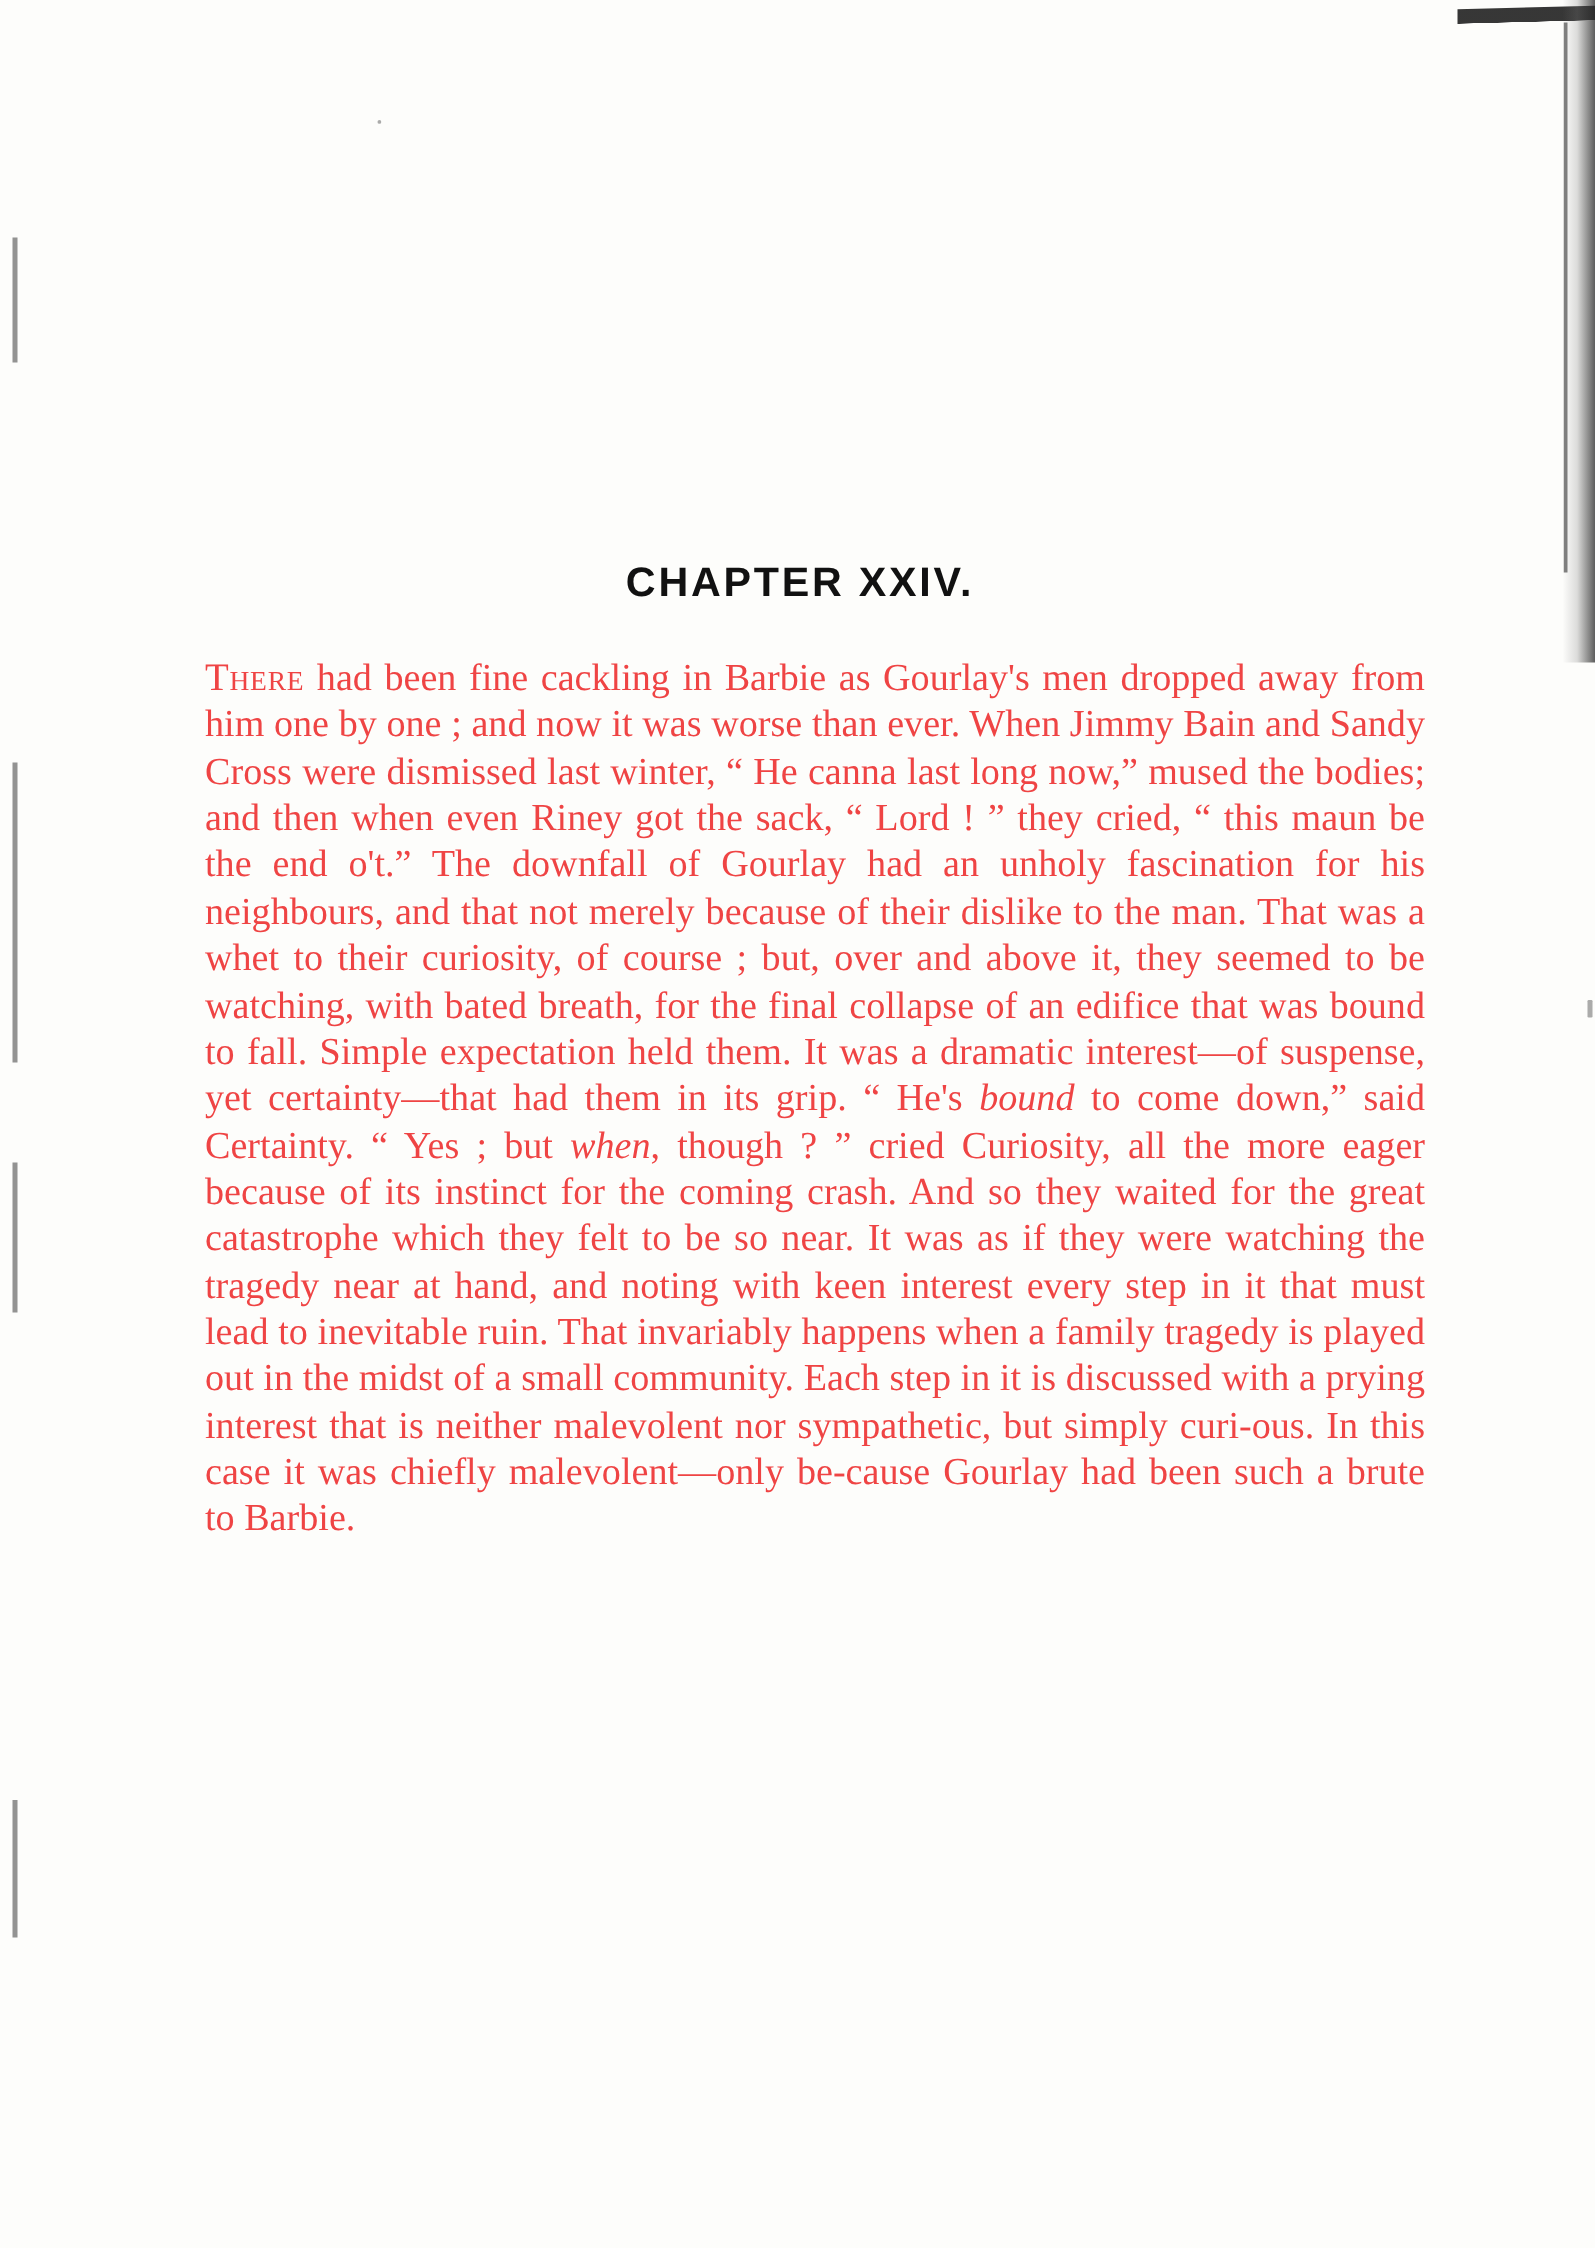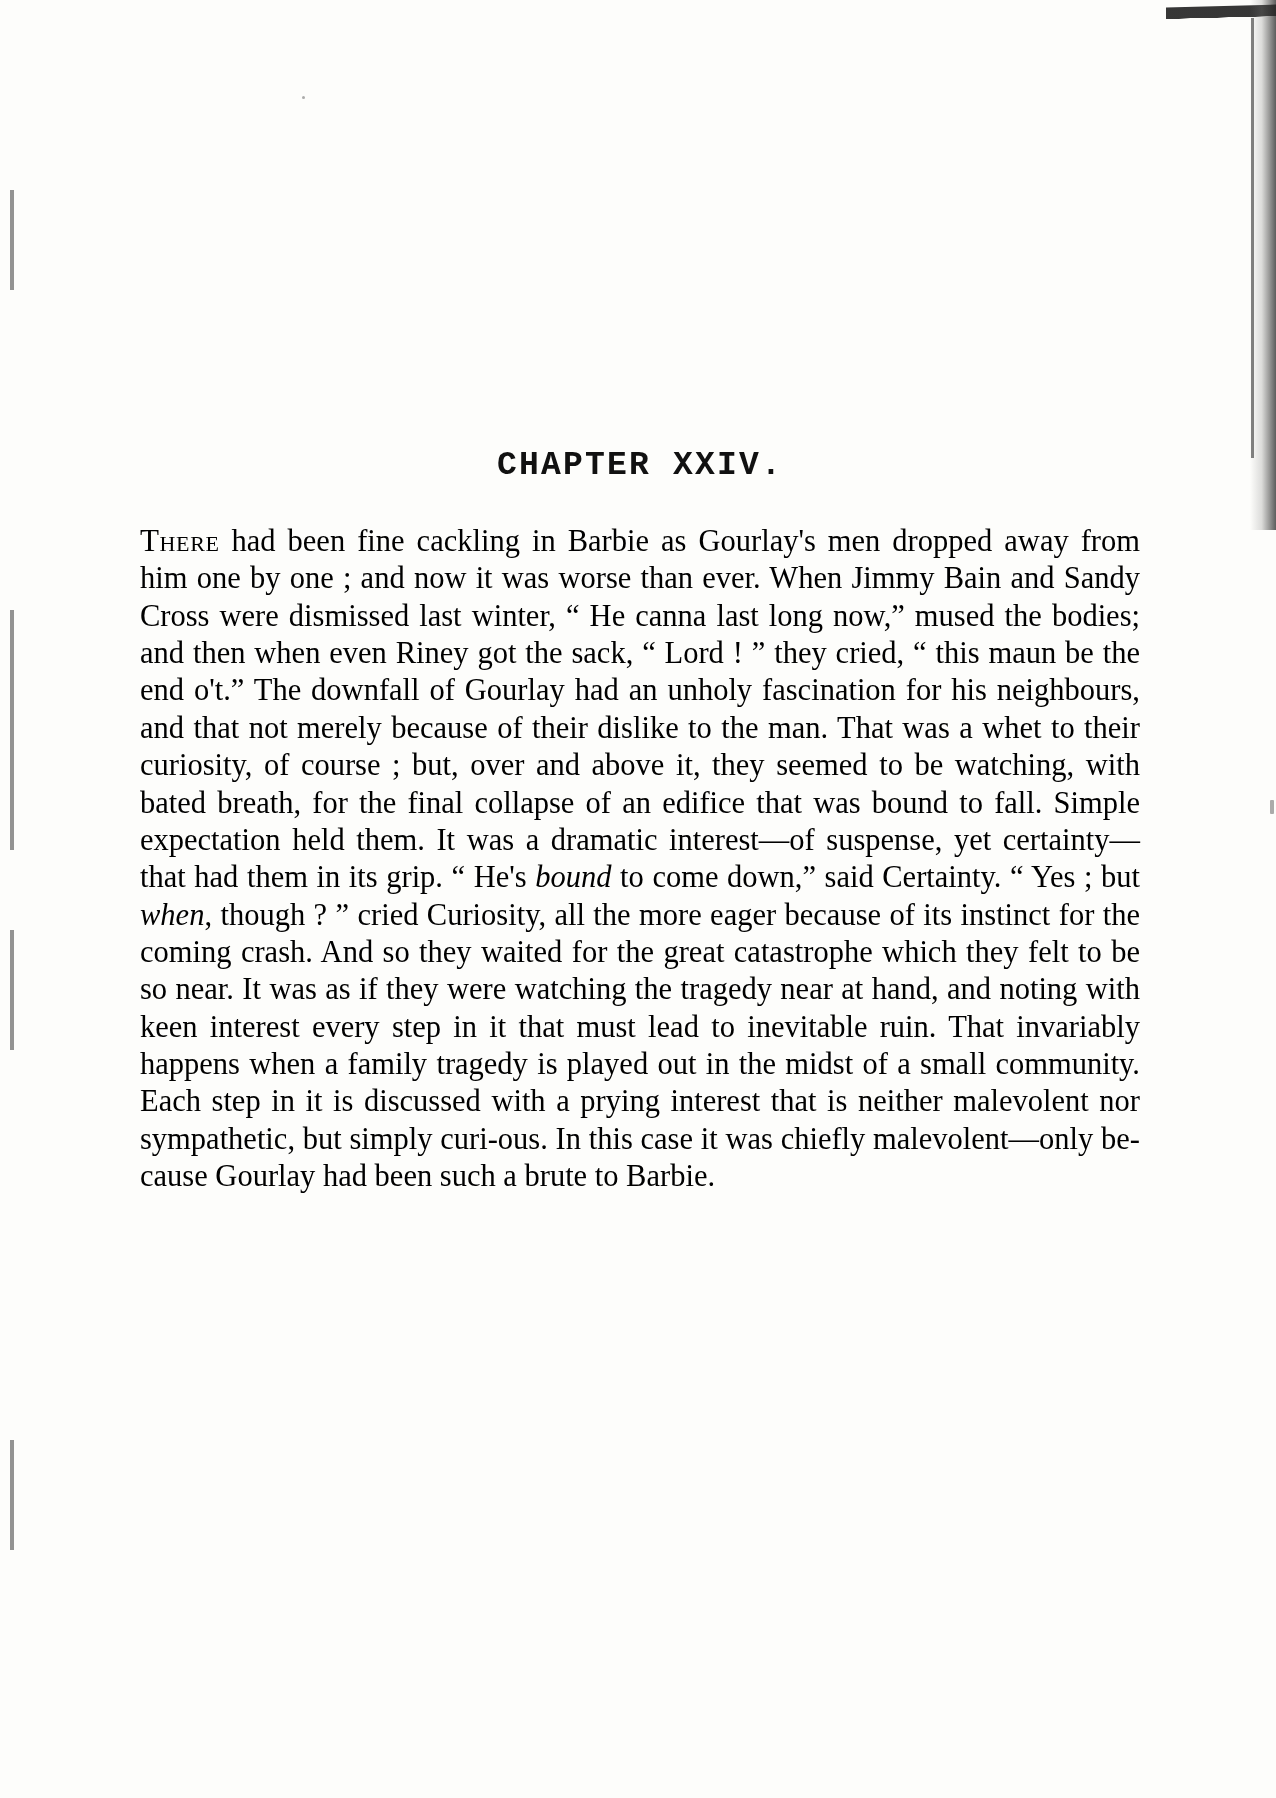--- a/index.html
+++ b/index.html
@@ -73,32 +73,33 @@
     left: 140px;
     top: 0;
     width: 1000px;
   }
 
   .chapter-heading {
     margin-top: 447px;
     text-align: center;
     font-size: 33px;
     letter-spacing: 2.2px;
-    font-family: Liberation Mono, monospace;
+    font-family: Liberation Sans, sans-serif;
     color: #111;
   }
 
   .body-text {
     margin-top: 38px;
     font-size: 30.5px;
     line-height: 1.225;
     text-align: justify;
     text-justify: inter-word;
-    color: #000000;
+    color: #ef4444;
     font-family: "Liberation Serif", serif;
+    margin-left: 24px;
   }
 
   .body-text p {
     margin: 0;
   }
   .body-text p + p {
     text-indent: 2.0em;
   }
   .smallcaps {
     font-variant: small-caps;

